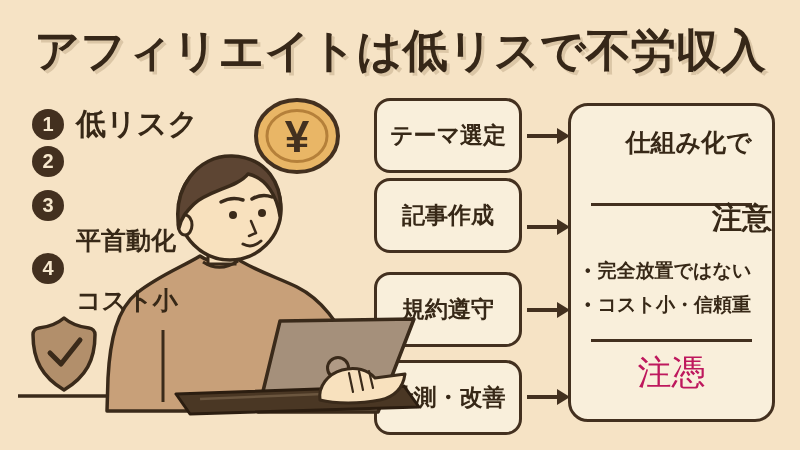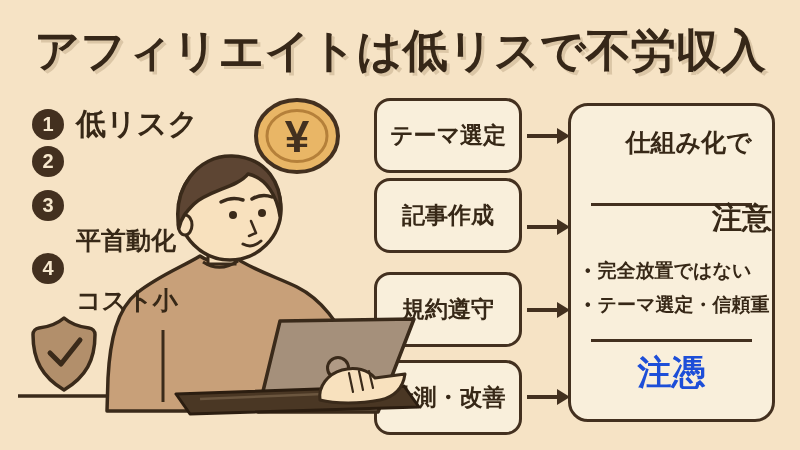--- a/index.html
+++ b/index.html
@@ -55,21 +55,21 @@
     position:absolute;top:92px;left:0;width:100%;text-align:right;
     font-size:30px;font-weight:900;color:#372817;
   }
   .panel .bullet-row{
     position:absolute;left:14px;display:flex;align-items:center;gap:7px;
     font-size:19px;font-weight:900;white-space:nowrap;color:#372817;
   }
   .panel .dot{font-size:16px;}
   .panel .footer-note{
     position:absolute;top:244px;left:0;width:100%;text-align:center;
-    font-size:34px;font-weight:700;color:#1d4ed8;
+    font-size:34px;font-weight:400;color:#be185d;
   }
   
   .illus{position:absolute;inset:0;z-index:2;pointer-events:none;}
 </style>
 </head>
 <body>
 
 <div class="layer-flow">
 
   <div class="flow-box" style="top:98px;">
@@ -95,21 +95,21 @@
       <span>仕組み化で</span><br>
     </div>
     <div class="divider div1"></div>
     <div class="caution-title">注意</div>
     <div class="bullet-row" style="top:152px;">
       <span class="dot">•</span>
       <span>完全放置ではない</span>
     </div>
     <div class="bullet-row" style="top:186px;">
       <span class="dot">•</span>
-      <span>テーマ選定・信頼重</span>
+      <span>コスト小・信頼重</span>
     </div>
     <div class="divider div2"></div>
     <div class="footer-note">注憑</div>
   </div>
 </div>
 
 <svg class="illus" viewBox="0 0 800 450" aria-hidden="true">
 
   <path d="M18,396 H370" stroke="#3a2a1a" stroke-width="3.5" fill="none"></path>
 

